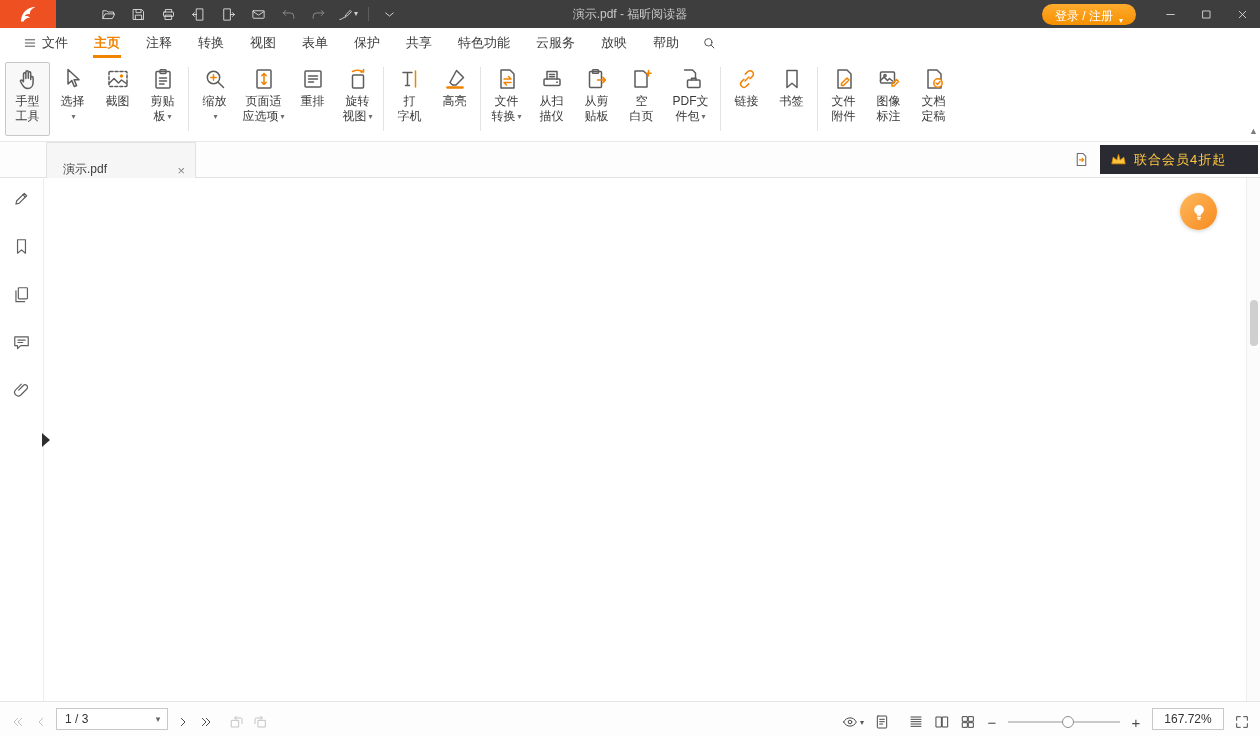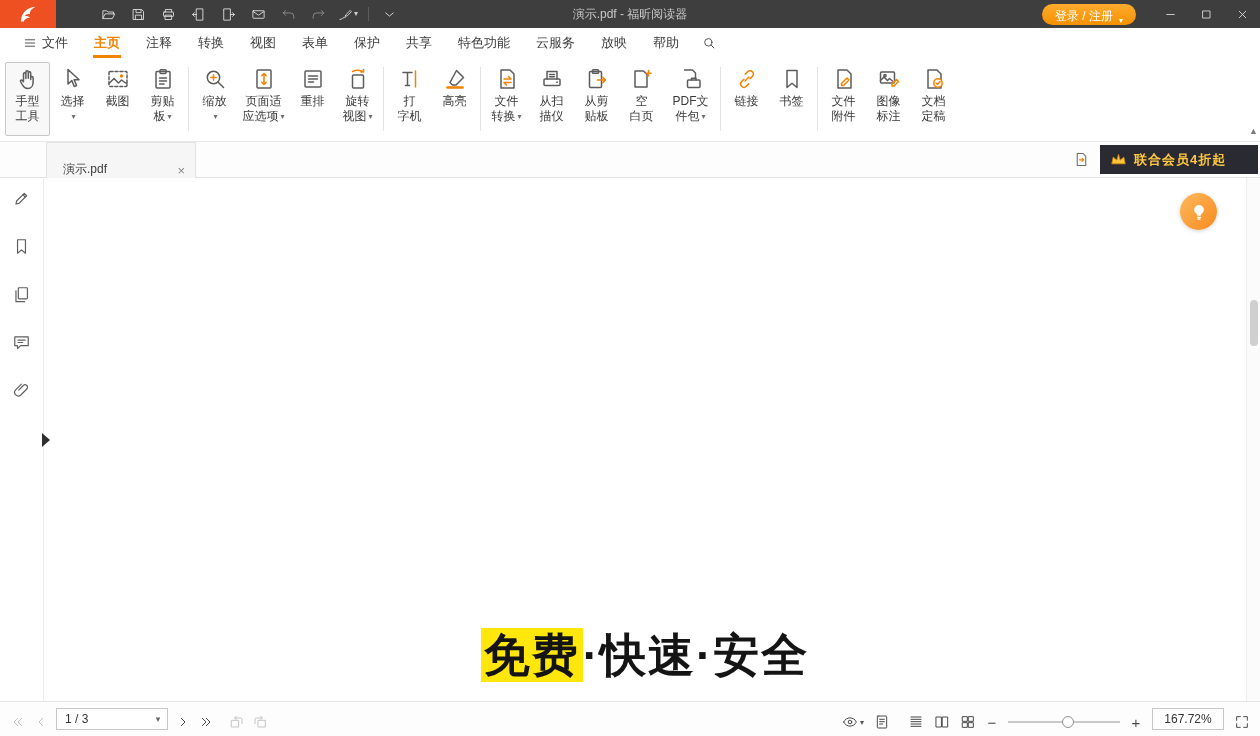--- a/index.html
+++ b/index.html
@@ -48,21 +48,21 @@
   .rline{white-space:nowrap;display:flex;align-items:center;justify-content:center}
   .rcaret{font-size:8px;color:#6f6f6f;margin-left:2px}
 
   
   .tabrow{position:relative;height:36px;background:#fdfdfd;border-bottom:1px solid #e3e3e3}
   .doctab{position:absolute;left:46px;top:0;height:36px;width:150px;background:#f6f6f6;border:1px solid #e2e2e2;border-bottom:none;display:flex;align-items:flex-end;justify-content:space-between;padding:0 10px 0 16px;font-size:12px;color:#3d3d3d;cursor:pointer}
   .tab-close{color:#8a8a8a;font-size:13px;cursor:pointer}
   .export-mini{position:absolute;right:170px;top:9px;width:17px;height:17px;color:#6e6e6e;cursor:pointer}
   .promo{position:absolute;right:2px;top:3px;height:29px;width:158px;background:#2a2a33;display:flex;align-items:center;gap:6px;padding:0 9px;cursor:pointer}
   .promo .icon{width:19px;height:19px}
-  .promo-text{font-size:13px;font-weight:bold;color:#ffc83d;letter-spacing:1px;white-space:nowrap}
+  .promo-text{font-size:13px;font-weight:normal;color:#ffc83d;letter-spacing:1px;white-space:nowrap}
 
   
   .sidebar{position:absolute;left:0;top:178px;bottom:35px;width:44px;background:#fff;border-right:1px solid #ededed;display:flex;flex-direction:column;align-items:center;padding-top:8px;gap:24px;z-index:3}
   .sb-item{width:28px;height:24px;display:flex;align-items:center;justify-content:center;color:#5f5f5f;cursor:pointer}
   .sb-item .icon{width:19px;height:19px}
   .panel-handle{position:absolute;left:42px;top:433px;width:0;height:0;border-top:7px solid transparent;border-bottom:7px solid transparent;border-left:8px solid #2e2e2e;cursor:pointer;z-index:4}
 
   
   .docarea{position:absolute;left:44px;top:178px;right:14px;bottom:35px;background:#fff;overflow:hidden}
   .heading{position:absolute;left:0;right:0;bottom:14px;text-align:center;font-size:46px;font-weight:bold;color:#141414;letter-spacing:2px;white-space:nowrap}
@@ -665,21 +665,20 @@
         <span class="icon">
           <svg viewBox="0 0 24 24" fill="none" stroke="currentColor" stroke-width="1.5" stroke-linecap="round" stroke-linejoin="round">
             <path d="M8.5 11.5l5.8-5.8a3.1 3.1 0 014.4 4.4l-7.6 7.6a4.6 4.6 0 01-6.5-6.5l7.2-7.2"></path>
           </svg>
         </span>
       </div>
     </div>
   <div class="panel-handle"></div>
 
   <div class="docarea">
-    <h1 class="heading"><span class="hl">免费</span><span>·快速·安全</span></h1>
     <div class="bulb">
       <span class="icon">
           <svg viewBox="0 0 24 24" fill="none" stroke="#fff" stroke-width="1.6" stroke-linecap="round">
             <path d="M12 3.5a5.8 5.8 0 00-3.2 10.6c.7.5 1.2 1.6 1.2 2.4h4c0-.8.5-1.9 1.2-2.4A5.8 5.8 0 0012 3.5z" fill="#fff" stroke="none"></path>
             <path d="M10.3 18.6h3.4M11 20.6h2"></path>
           </svg>
         </span>
     </div>
   </div>
 

